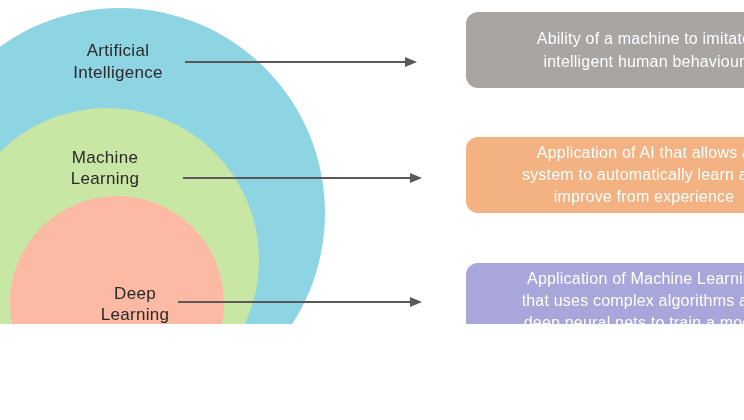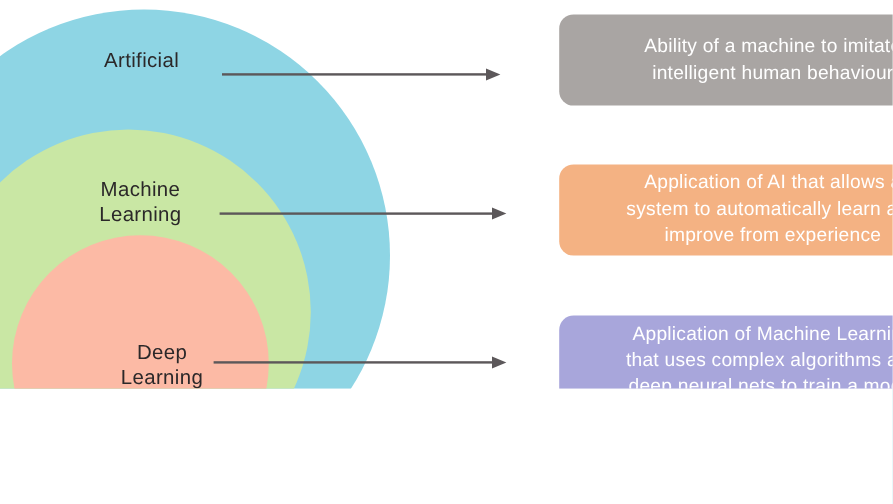--- a/index.html
+++ b/index.html
@@ -22,21 +22,21 @@
   .circle-label {
     position: absolute;
     width: 200px;
     text-align: center;
     font-size: 17px;
     line-height: 21px;
     letter-spacing: 0.3px;
     font-weight: 500;
   }
   #label-ai { left: 18px; top: 40px;  line-height: 22px; }
-  #label-ml { left: 17px; top: 147px; }
+  #label-ml { left: 5px; top: 147px; }
   #label-dl { left: 11px; top: 283px; margin-left: 24px; }
   .circle-label .line { display: block; }
   .arrow {
     position: absolute;
     height: 12px;
     display: flex;
     align-items: center;
   }
   #arrow-ai { left: 185px; top: 56px;  width: 232px; }
   #arrow-ml { left: 183px; top: 172px; width: 239px; }
@@ -70,20 +70,21 @@
 <body>
 
 <div id="stage" style="background: rgb(255, 255, 255);">
 
   <div class="circle" id="circle-ai" style="background: rgb(142, 213, 228);"></div>
   <div class="circle" id="circle-ml" style="background: rgb(201, 231, 164);"></div>
   <div class="circle" id="circle-dl" style="background: rgb(252, 186, 165);"></div>
 
   <div class="circle-label" id="label-ai" style="color: rgb(43, 40, 41);">
     <span class="line">Artificial</span>
+    <span class="line">Intelligence</span>
   </div>
   <div class="circle-label" id="label-ml" style="color: rgb(43, 40, 41);">
     <span class="line">Machine</span>
     <span class="line">Learning</span>
   </div>
   <div class="circle-label" id="label-dl" style="color: rgb(43, 40, 41);">
     <span class="line">Deep</span>
     <span class="line">Learning</span>
   </div>
 

